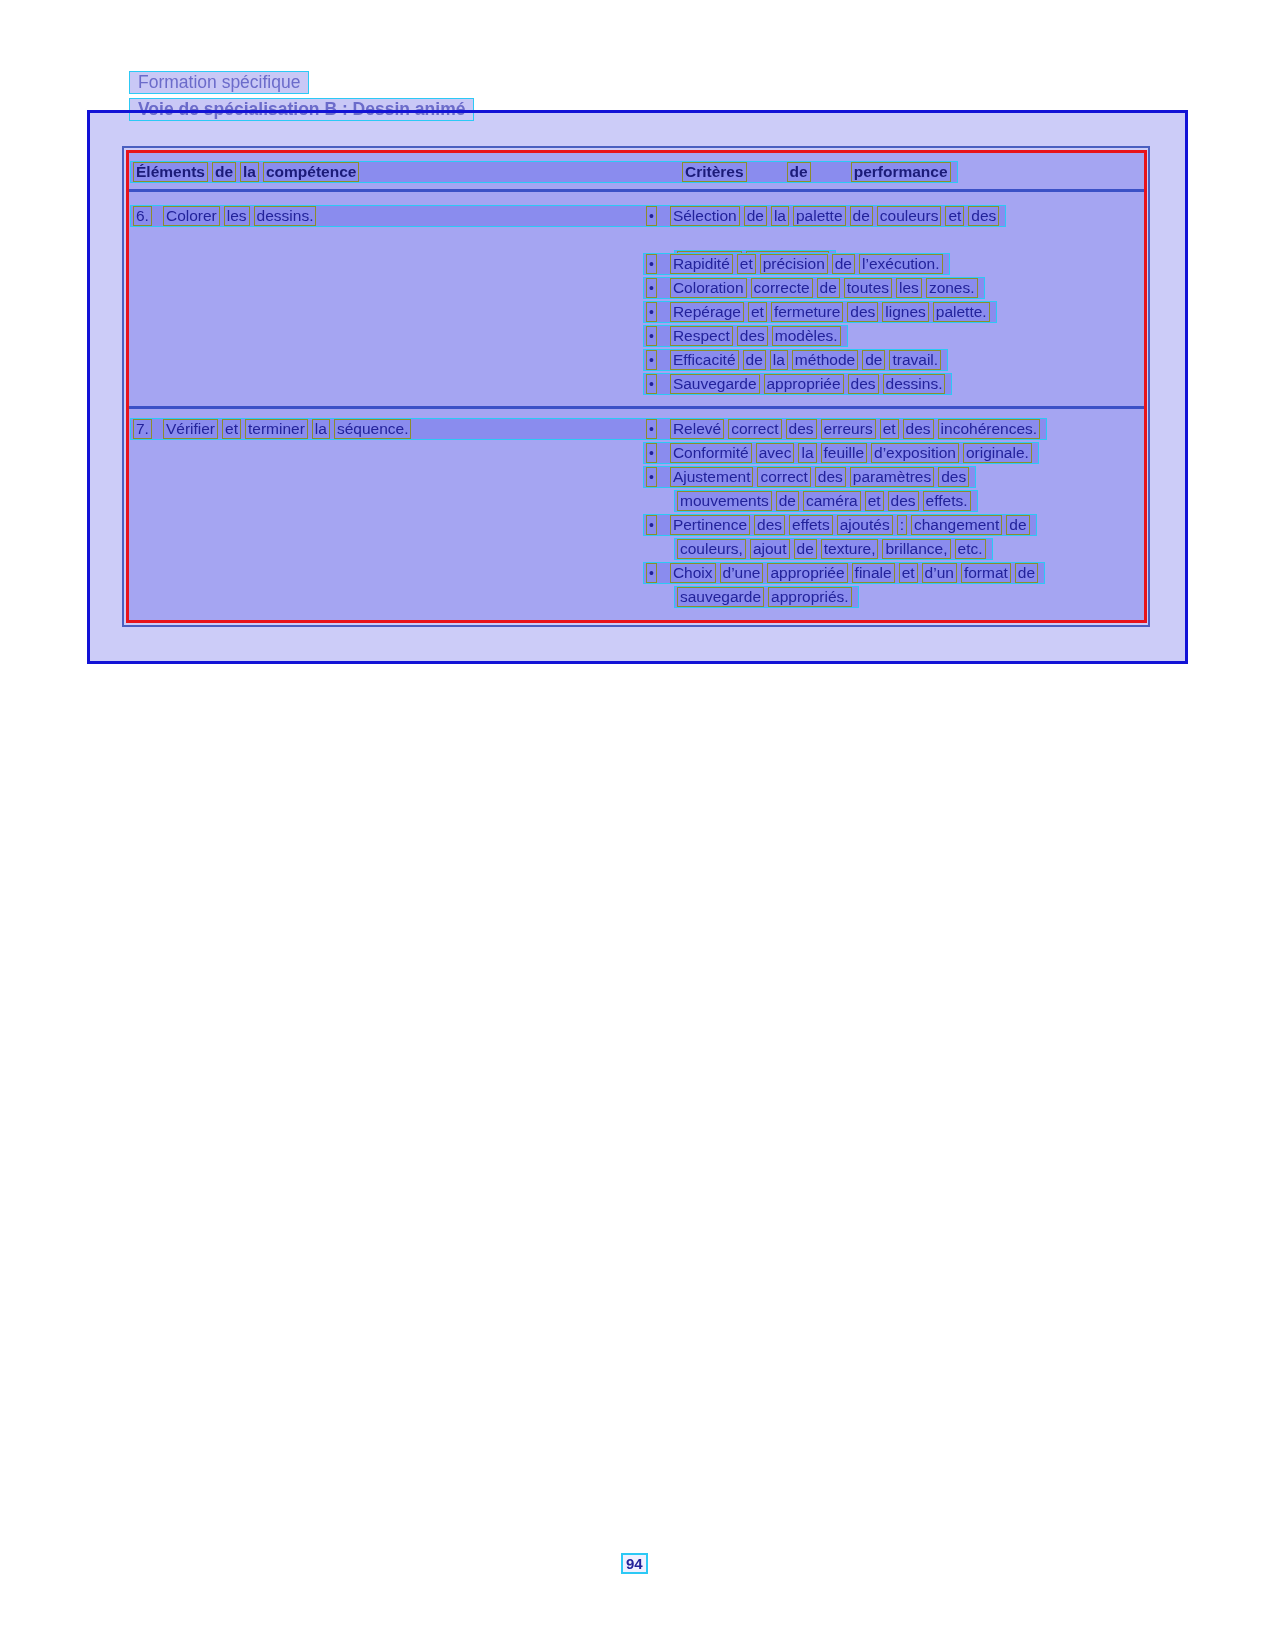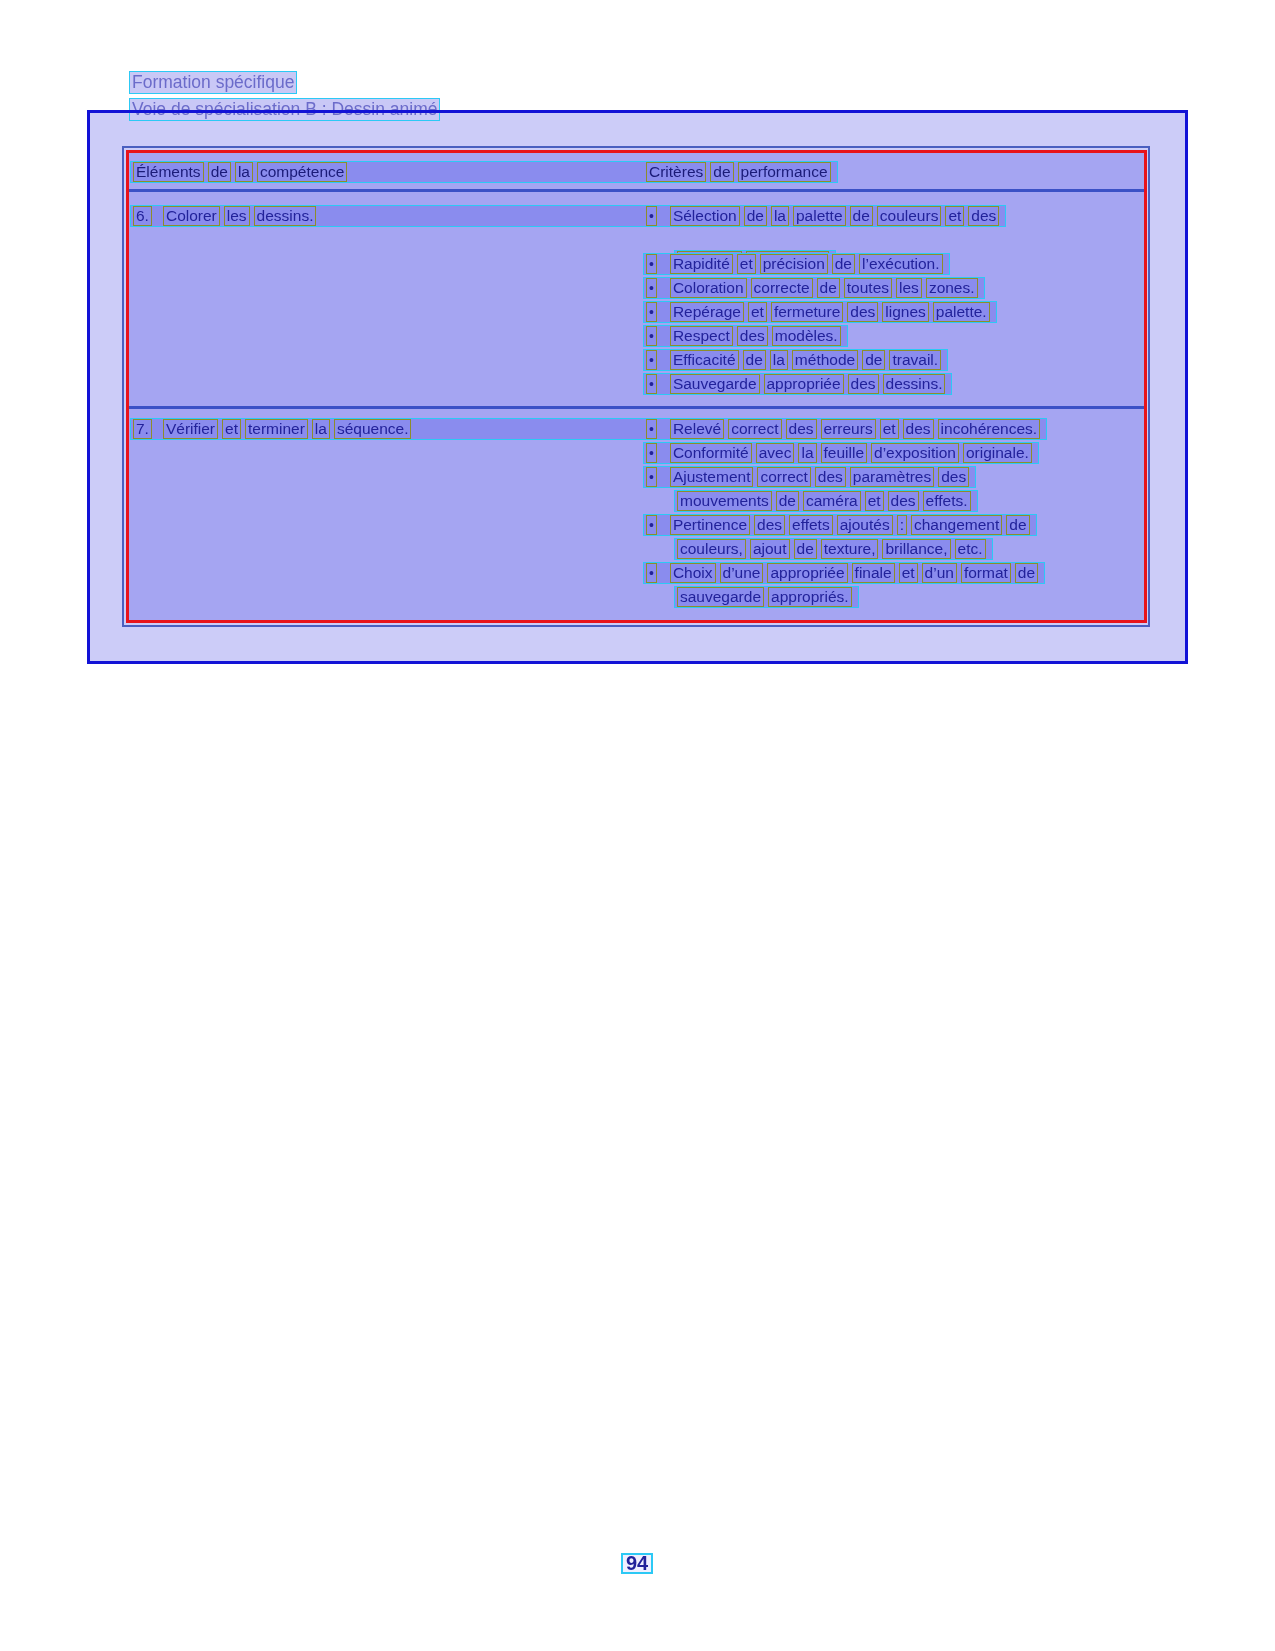--- a/index.html
+++ b/index.html
@@ -30,48 +30,48 @@
     left:129px;width:1015px;height:3px;background:var(--rule);z-index:3;
   }
   
   .band{
     position:absolute;display:inline-flex;align-items:center;
     height:20px;background:var(--band-fill);
     border:1.5px solid var(--band-border);
     padding:0 2px;white-space:nowrap;
     font-size:15.5px;color:var(--ink);z-index:4;line-height:18px;
   }
-  .band.bold{font-weight:normal;color:var(--header-ink);}
+  .band.bold{font-weight:bold;color:var(--header-ink);gap:36px;}
   .lseg{display:inline-flex;align-items:center;flex:none;width:513px;}
   .w{
     display:inline-block;border:1px solid var(--word-border);
     padding:0 2px;margin-right:4px;
   }
   .w.num{margin-right:11px;}
   .w.bullet{margin-right:13px;color:var(--ink);font-size:14px;}
   
   .heading-box{
     display:inline-block;background:var(--heading-fill);
     border:1.5px solid var(--band-border);
     color:var(--heading-ink);font-size:17.5px;line-height:21px;
-    padding:0 2px;white-space:nowrap;z-index:5;
+    padding:0 8px;white-space:nowrap;z-index:5;
   }
   
   .pageno-box{
     left:621px;top:1553px;
     background:#f0f0ff;border:2px solid var(--band-border);
-    color:var(--ink);font-size:20px;font-weight:bold;
+    color:var(--ink);font-size:15px;font-weight:bold;
     padding:0 3px;line-height:17px;z-index:2;
   }
 </style>
 </head>
 <body>
 
 <span class="abs heading-box" style="left:129px;top:71px;">Formation spécifique</span>
-<span class="abs heading-box" style="left:129px;top:98px;">Voie de spécialisation B : Dessin animé</span>
+<span class="abs heading-box" style="left:129px;top:98px;font-weight:bold;">Voie de spécialisation B : Dessin animé</span>
 
 <div class="abs outer-box"></div>
 <div class="abs top-rule-overlay"></div>
 
 <div class="abs table-frame"></div>
 <div class="abs table-red"></div>
 <div class="abs hrule" style="top:189px;"></div>
 <div class="abs hrule" style="top:406px;"></div>
 
 <div id="bands">

